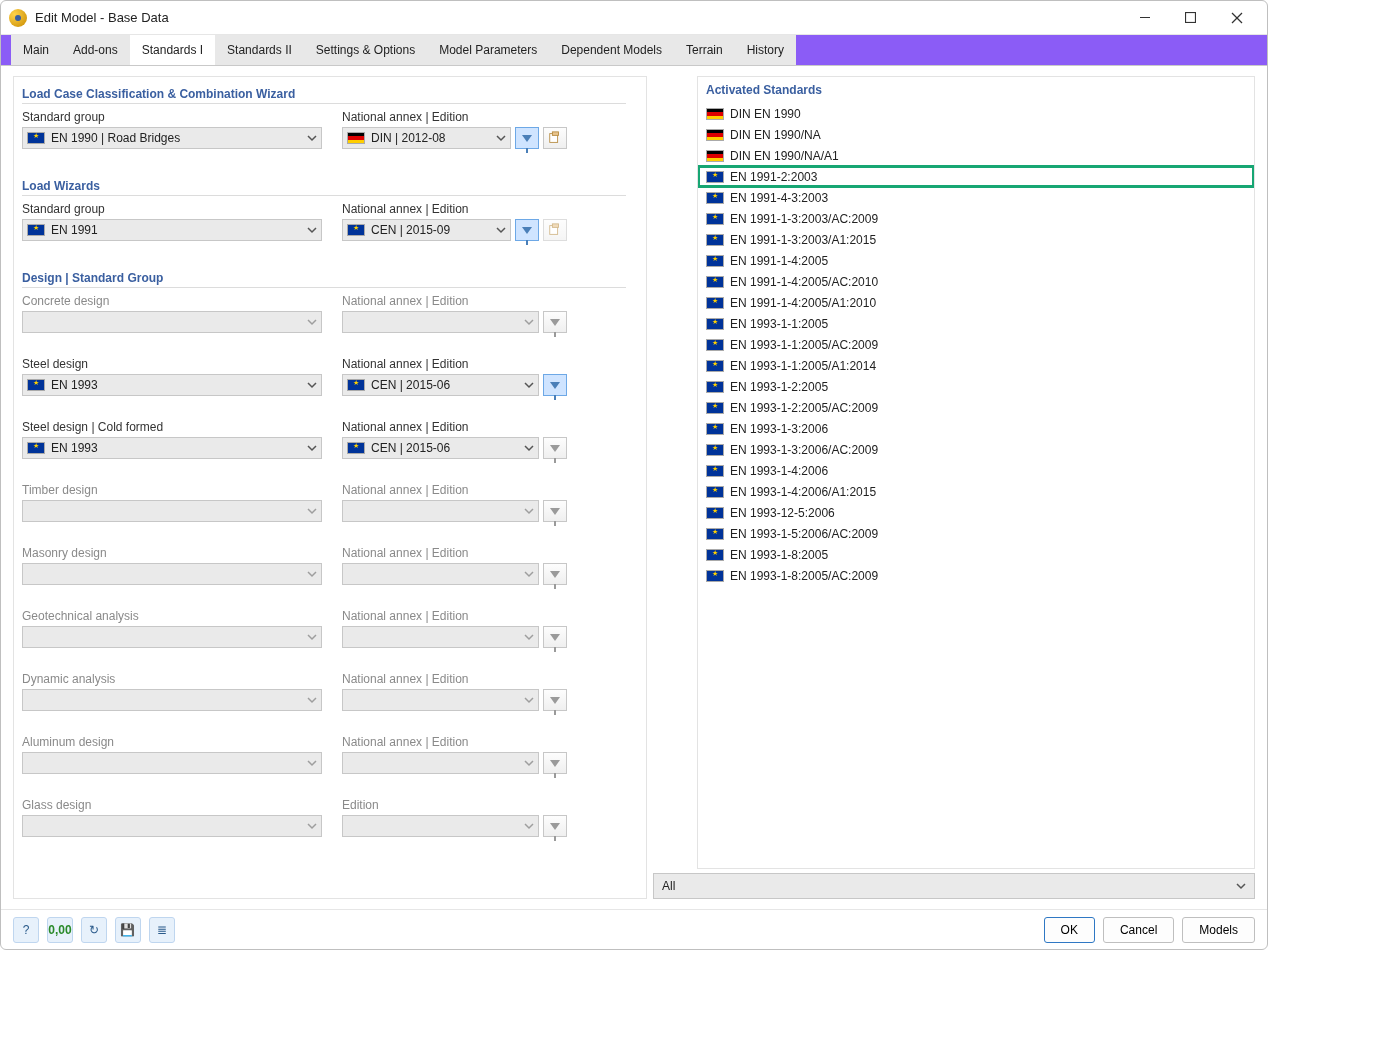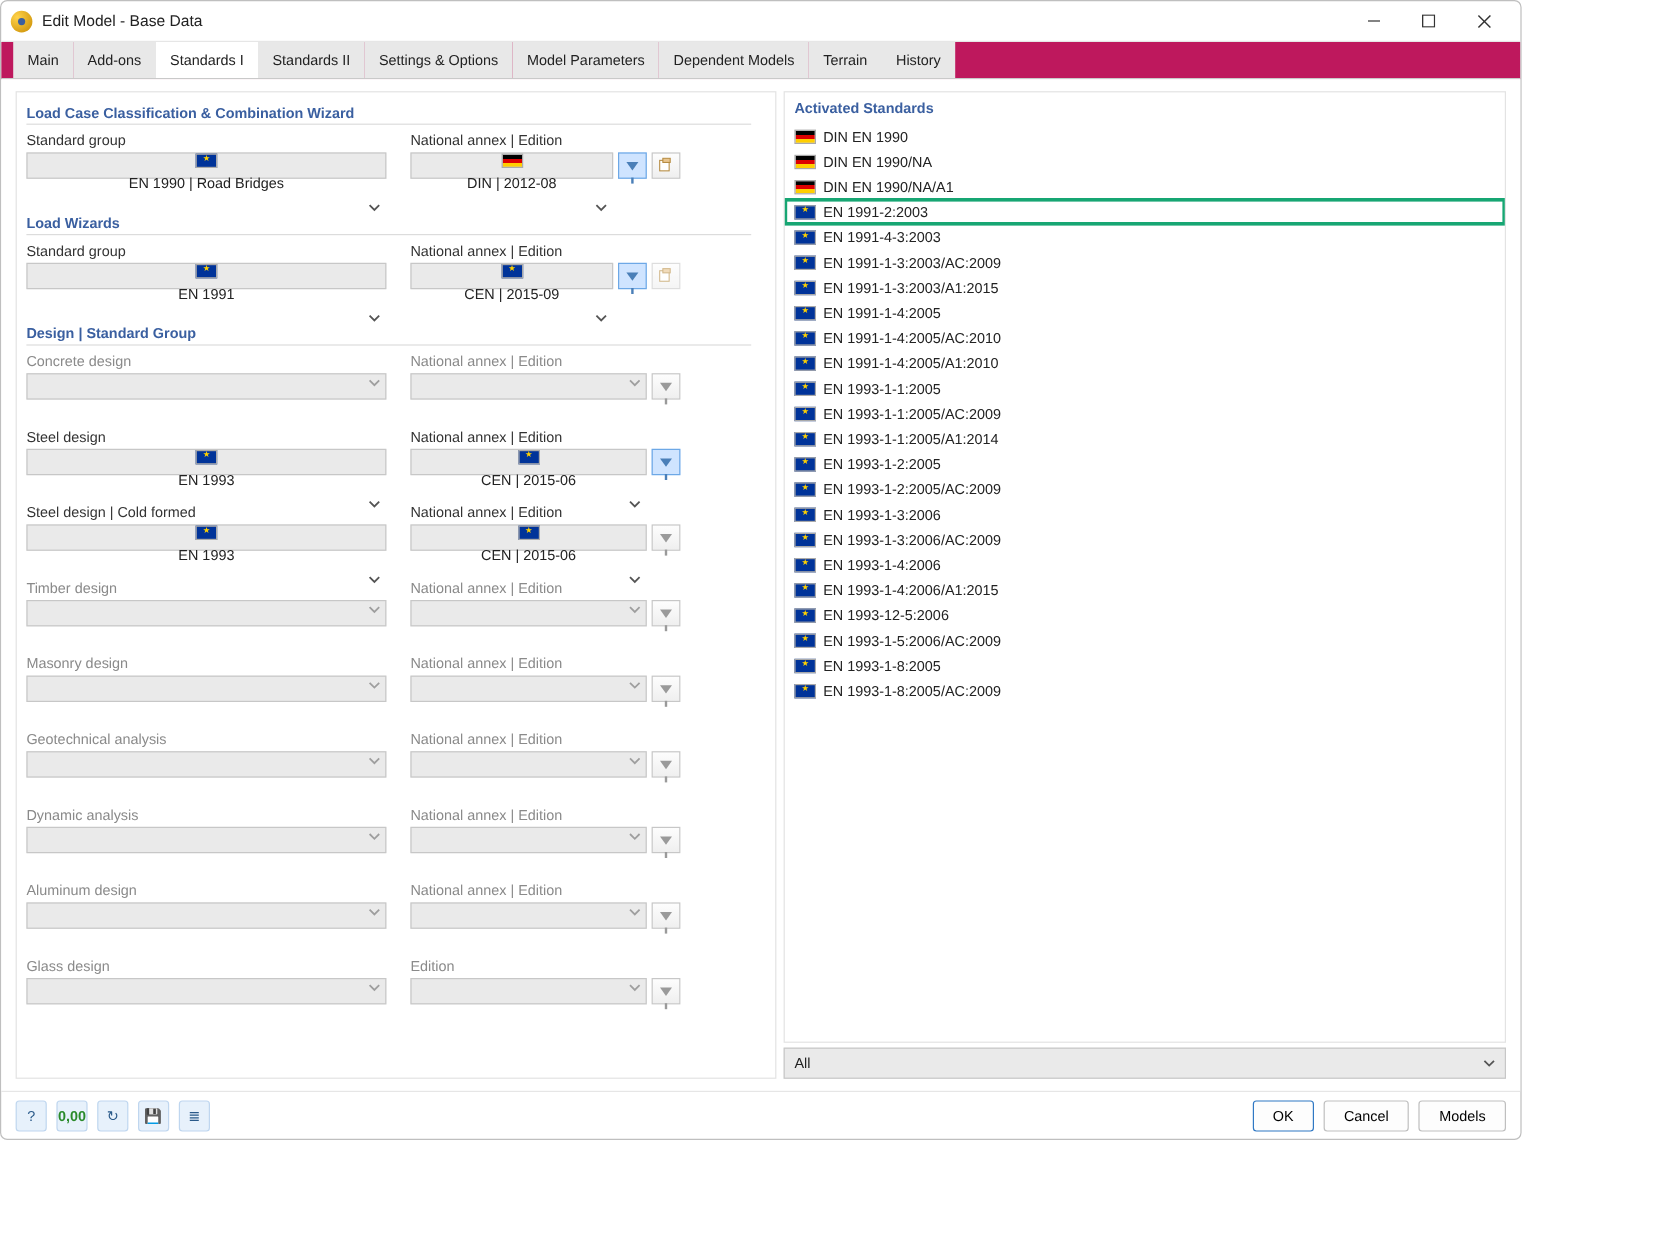--- a/index.html
+++ b/index.html
@@ -6,42 +6,42 @@
   body { margin: 0; background: #fff; width: 1400px; color: #222; }
   .window { width: 1268px; height: 950px; border: 1px solid #bfbfbf; border-radius: 6px; background: #fff; margin: 0; display: flex; flex-direction: column; overflow: hidden; }
   .titlebar { height: 34px; display: flex; align-items: center; padding: 0 8px; border-bottom: 1px solid #e6e6e6; }
   .app-icon { width: 18px; height: 18px; border-radius: 50%; background: radial-gradient(circle at 30% 30%, #ffd24a, #c88b00); margin-right: 8px; position: relative; }
   .app-icon::after { content: ""; position: absolute; width: 6px; height: 6px; background: #3a5fa0; border-radius: 50%; left: 6px; top: 6px; }
   .title-text { font-size: 13px; }
   .win-controls { margin-left: auto; display: flex; gap: 1px; }
   .win-btn { width: 45px; height: 28px; border: none; background: transparent; display: flex; align-items: center; justify-content: center; }
   .win-btn svg { stroke: #333; fill: none; stroke-width: 1.2; }
   .dash { width: 10px; height: 1px; background: #333; }
-  .tabstrip { display: flex; background: #be185d; border-bottom: 1px solid #c9c9c9; padding: 0 10px; }
+  .tabstrip { display: flex; background: #8b5cf6; border-bottom: 1px solid #c9c9c9; padding: 0 10px; }
   .tab { padding: 8px 12px; color: #222; background: #e8e8e8; cursor: default; }
   .tab.active { background: #fff; }
   .content { flex: 1; display: flex; padding: 10px 12px; gap: 6px; background: #fff; }
   .col-left { flex: 1; border: 1px solid #e3e3e3; padding: 4px 20px 8px 8px; overflow: auto; }
   .col-right { width: 602px; display: flex; flex-direction: column; }
-  .right-top { flex: 1; border: 1px solid #e3e3e3; overflow: auto; }
+  .right-top { flex: 1; border: 1px solid #e3e3e3; overflow: auto; margin-left: 44px; }
   .right-head { color: #3a5fa0; font-weight: 600; padding: 6px 8px; }
   .section-head { color: #3a5fa0; font-weight: 600; padding: 6px 0 2px 0; border-bottom: 1px solid #dcdcdc; margin-bottom: 6px; }
   .std-row { display: flex; align-items: center; height: 21px; padding: 0 8px; gap: 6px; }
   .std-row.highlight { outline: 3px solid #17a673; outline-offset: -2px; }
   .flag { width: 18px; height: 12px; border: 1px solid #aaa; display: inline-block; flex-shrink: 0; }
   .flag.eu { background: #003399; position: relative; }
   .flag.eu::after { content: "★"; color: #ffd200; font-size: 7px; position: absolute; left: 5px; top: -1px; }
   .flag.de { background: linear-gradient(to bottom, #000 0 33%, #dd0000 33% 66%, #ffce00 66% 100%); }
   .form-row { display: flex; gap: 20px; margin-bottom: 24px; }
   .form-cell { display: flex; flex-direction: column; gap: 3px; }
   .form-cell.wide { width: 300px; }
   .form-cell.mid { width: 225px; }
   .label { color: #333; }
   .label.disabled { color: #8a8a8a; }
-  .dd { display: flex; align-items: center; height: 22px; border: 1px solid #c7c7c7; background: #eaeaea; padding: 0 4px; gap: 6px; color: #222; flex-direction: column; }
+  .dd { display: flex; align-items: center; height: 22px; border: 1px solid #c7c7c7; background: #eaeaea; padding: 0 4px; gap: 6px; color: #222; }
   .dd.disabled { background: #eaeaea; color: #eaeaea; }
   .dd.disabled .chev { opacity: 0.5; }
   .chev { margin-left: auto; }
   .chev svg { stroke: #555; fill: none; stroke-width: 1.5; }
   .icon-btn { width: 24px; height: 22px; border: 1px solid #c7c7c7; display: inline-flex; align-items: center; justify-content: center; background: linear-gradient(#fdfdfd,#efefef); }
   .icon-btn.sel { background: #cfe4ff; border-color: #6da8e6; }
   .icon-btn.dis { opacity: 0.6; }
   .funnel { width:0; height:0; border-left:5px solid transparent; border-right:5px solid transparent; border-top:7px solid #4a7fb8; position: relative; }
   .funnel::after { content:""; width:2px; height:5px; background:#4a7fb8; position:absolute; left:-1px; top:6px; }
   .funnel.gray { border-top-color:#9a9a9a; }

